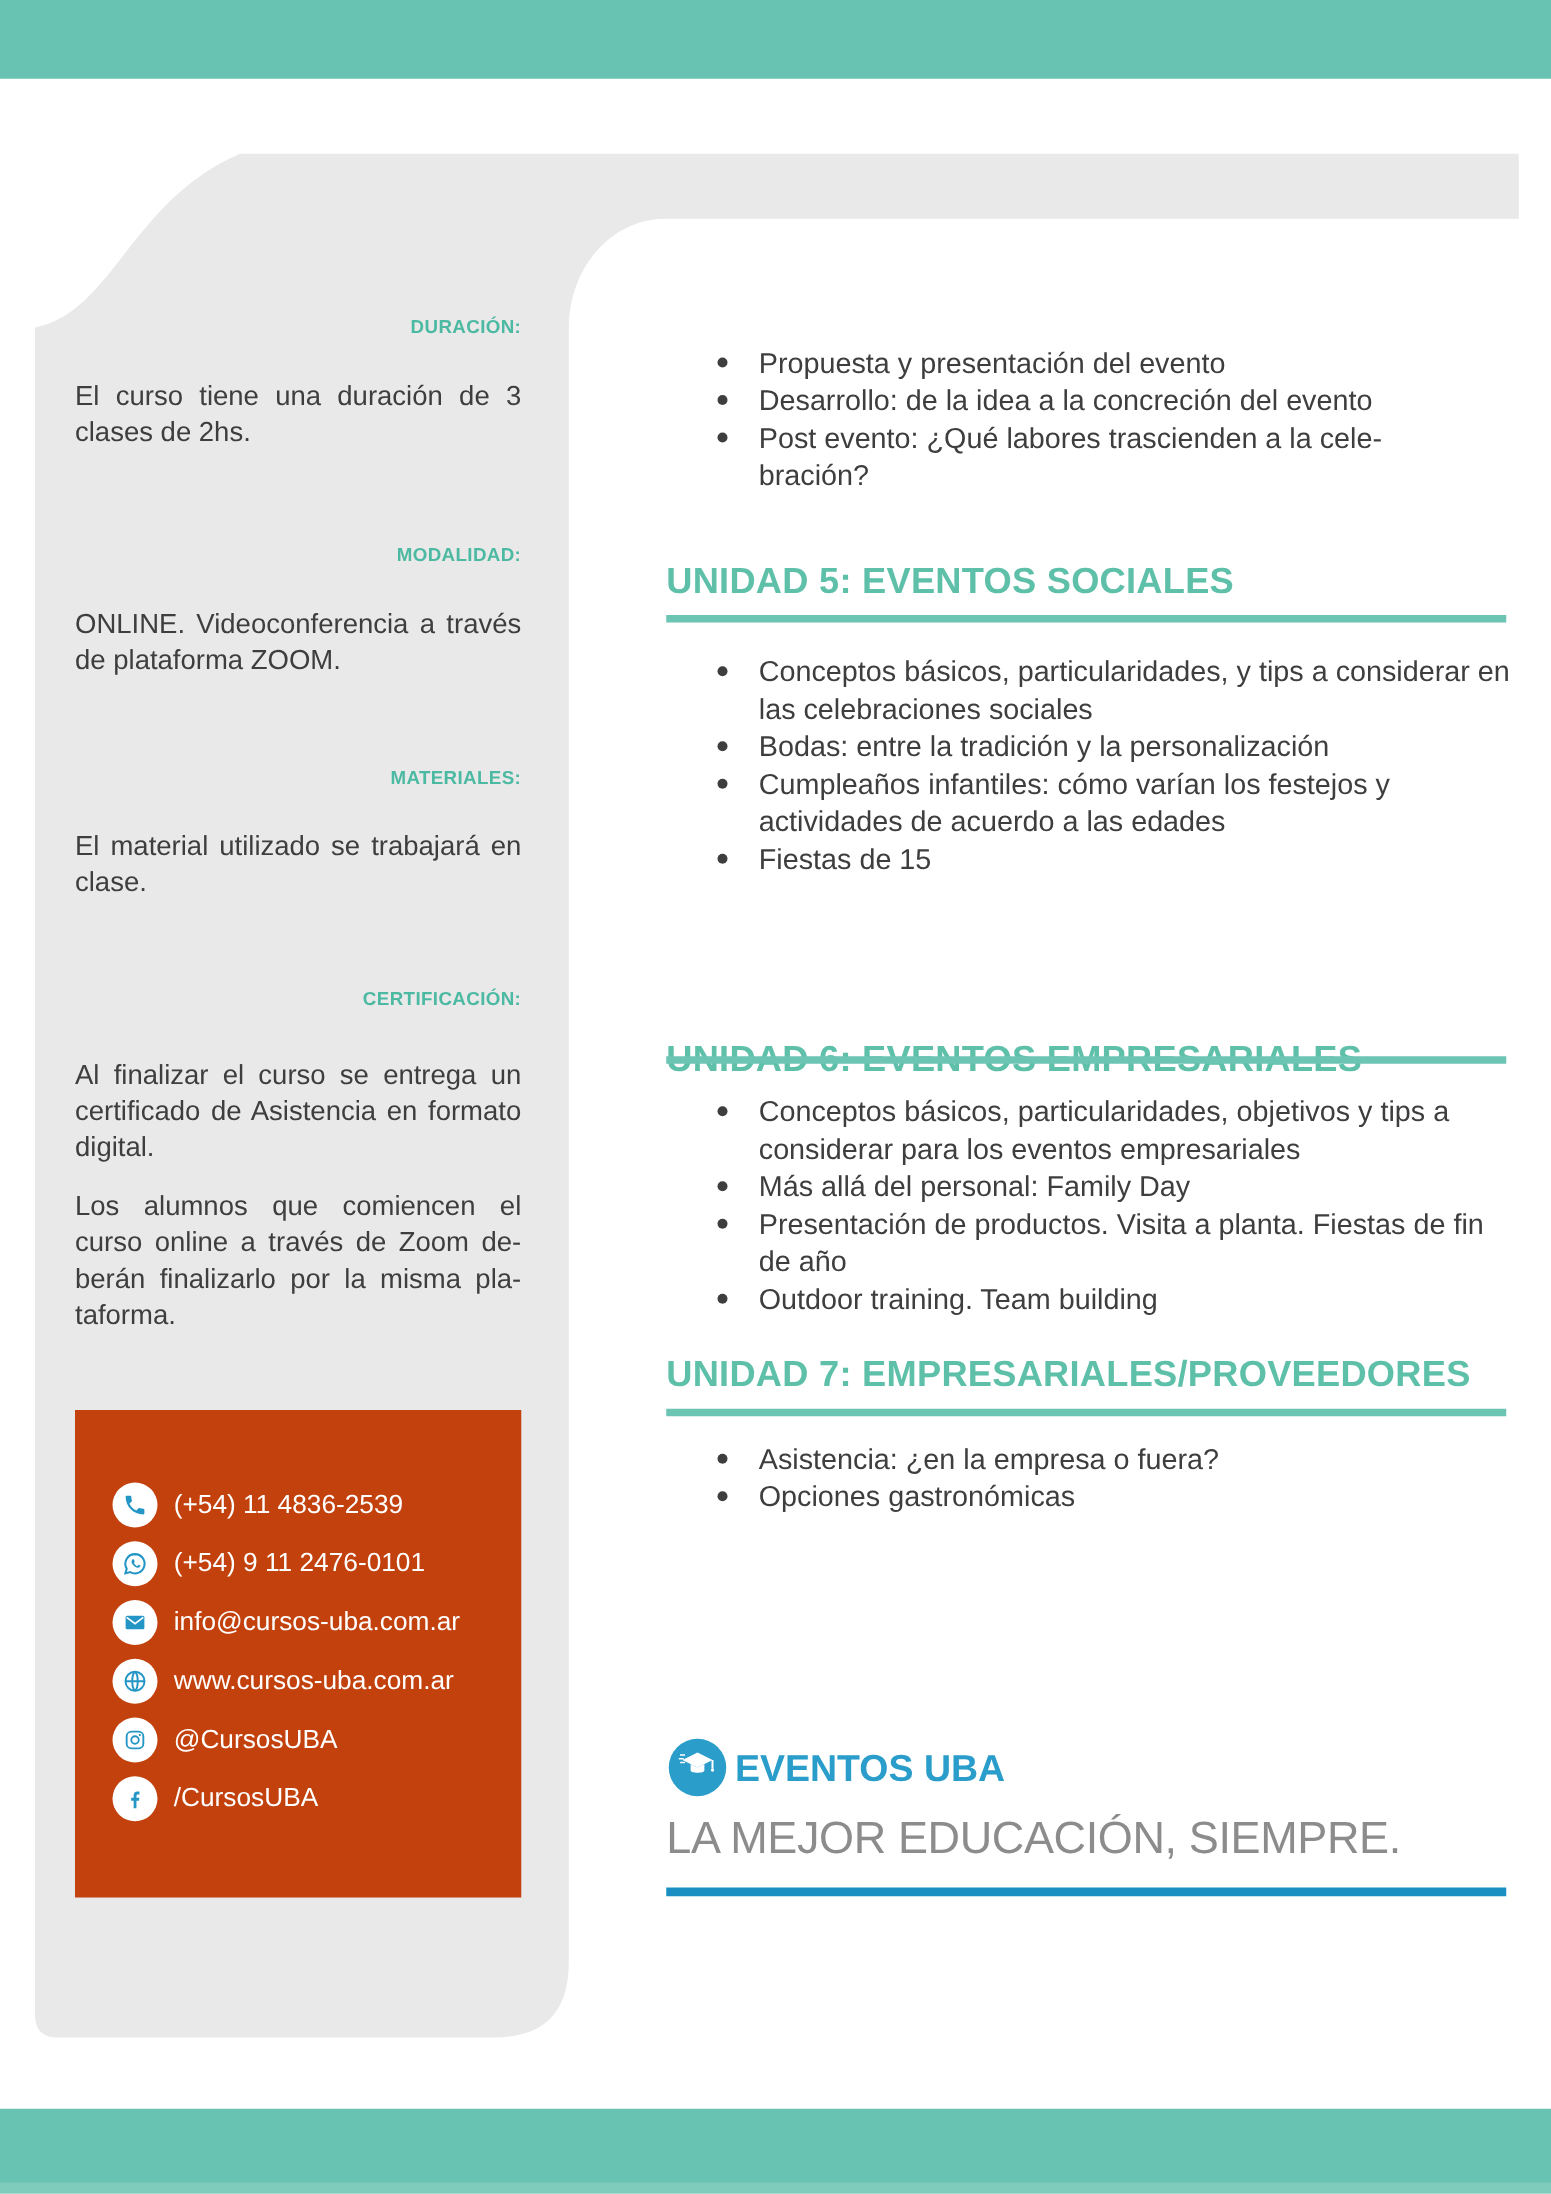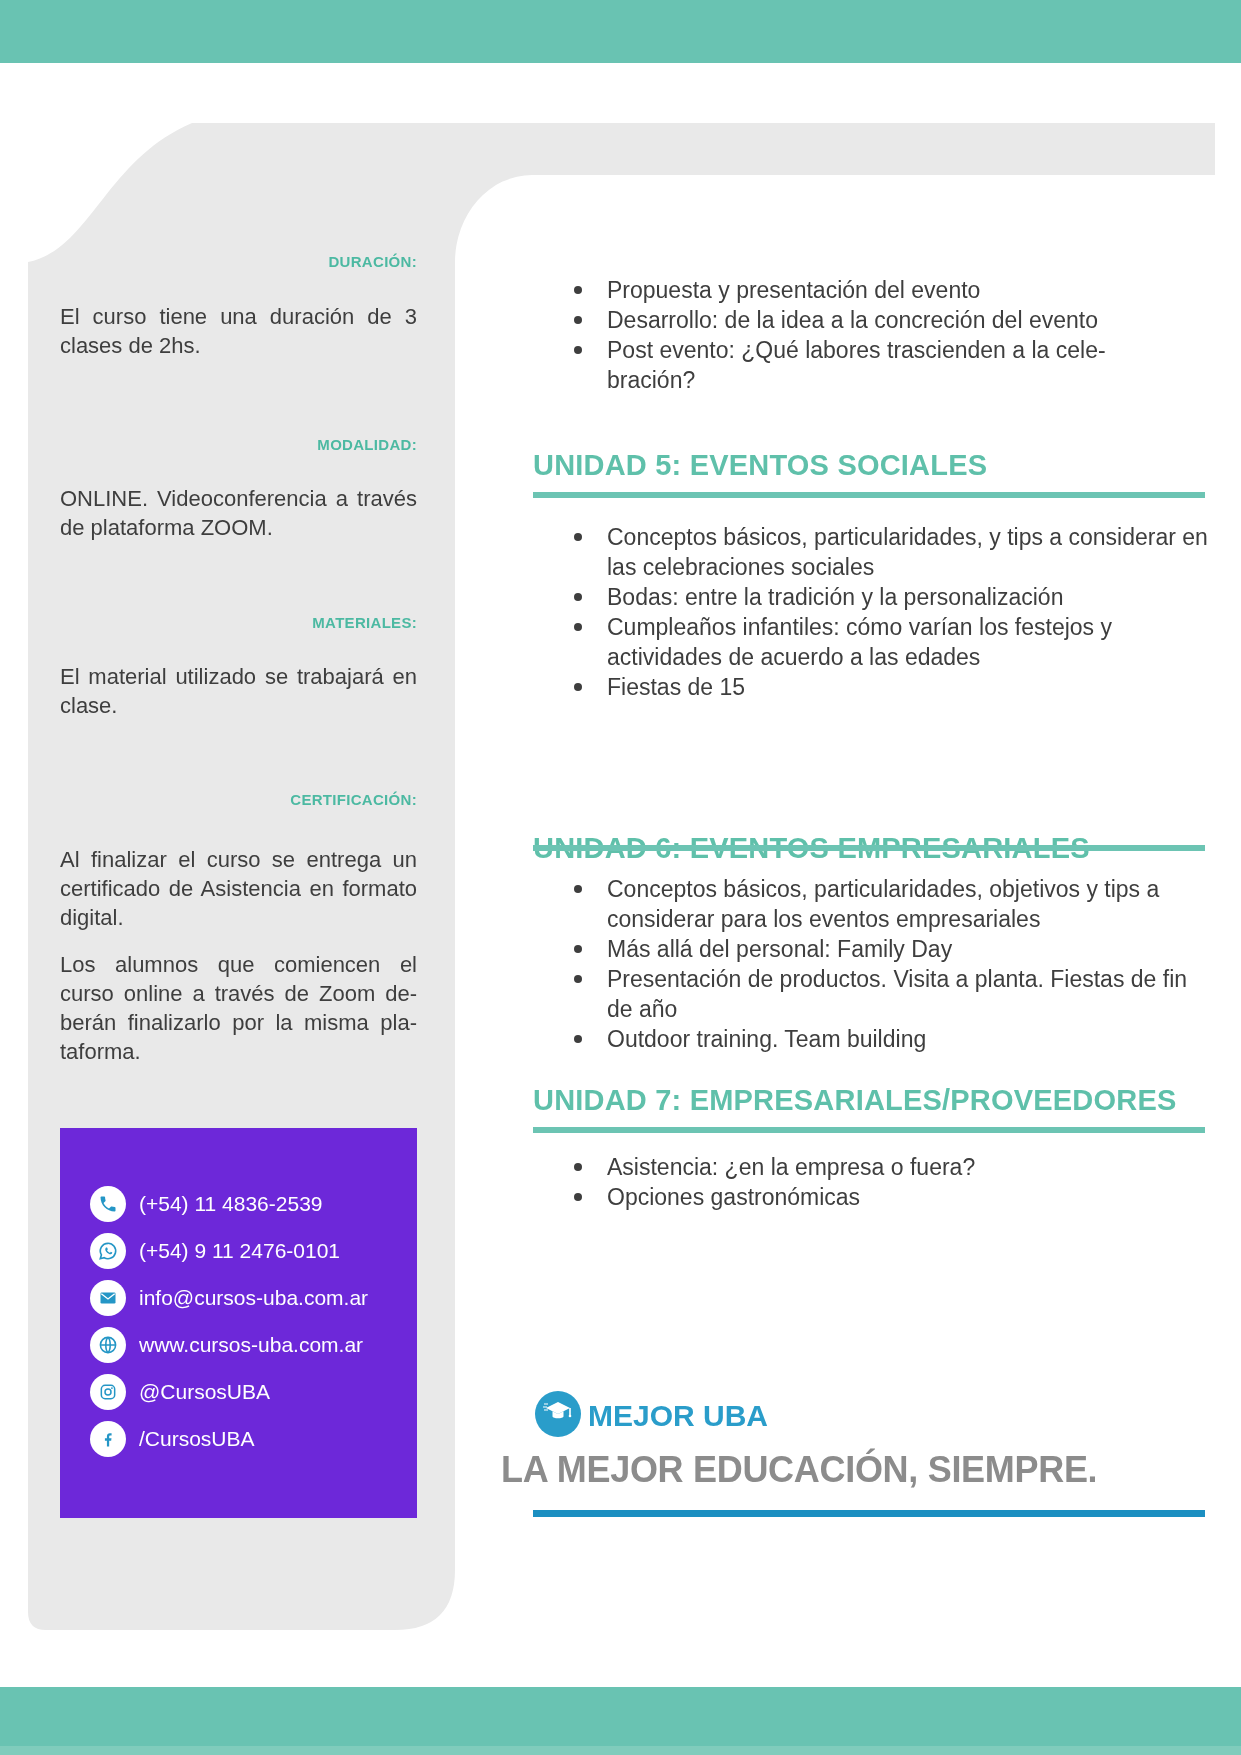--- a/index.html
+++ b/index.html
@@ -14,21 +14,21 @@
 
   
   .shape-svg{left:0;top:0;width:1241px;height:1755px;pointer-events:none;}
 
   
   .sb-heading{left:60px;width:357px;text-align:right;font-size:15px;font-weight:bold;
               color:#4cb9a2;letter-spacing:.3px;}
   .sb-body{left:60px;width:357px;font-size:22px;line-height:29px;text-align:justify;color:#3e3e3e;}
 
   
-  .contact-box{left:60px;top:1128px;width:357px;height:390px;background:#6d28d9;
+  .contact-box{left:60px;top:1128px;width:357px;height:390px;background:#c2410c;
                box-sizing:border-box;padding:58px 0 0 30px;display:flex;flex-direction:column;gap:11px;}
   .c-row{display:flex;align-items:center;height:36px;}
   .c-ic{width:36px;height:36px;border-radius:50%;background:#ffffff;display:flex;
         align-items:center;justify-content:center;flex:0 0 36px;}
   .c-ic svg{display:block;}
   .c-txt{color:#ffffff;font-size:21px;margin-left:13px;text-decoration:none;white-space:nowrap;}
   .c-txt.u{text-underline-offset:5px;text-decoration-thickness:2px;}
 
   
   .blist{left:533px;margin:4px;padding:0;list-style:none;font-size:23px;line-height:30px;color:#3e3e3e;}
@@ -39,21 +39,21 @@
   .w-unit{width:672px;}
   .unit-h{left:533px;margin:0;font-size:29px;line-height:34px;font-weight:bold;color:#5fc0aa;
           letter-spacing:.2px;white-space:nowrap;}
   .trule{left:533px;width:672px;height:6px;background:#6cc4b3;}
 
   
   .logo-circle{left:535px;top:1391px;width:46px;height:46px;border-radius:50%;background:#2a9dca;
                display:flex;align-items:center;justify-content:center;}
   .brand-name{left:588px;top:1398px;font-size:30px;line-height:36px;font-weight:bold;
               color:#2a9dca;letter-spacing:0px;white-space:nowrap;}
-  .brand-tagline{left:501px;top:1450px;font-size:36px;line-height:40px;font-weight:bold;
+  .brand-tagline{left:533px;top:1450px;font-size:36px;line-height:40px;font-weight:normal;
                  color:#8c8c8c;letter-spacing:-.3px;white-space:nowrap;}
   .brule{left:533px;top:1510px;width:672px;height:7px;background:#1b8fc1;}
 </style>
 </head>
 <body>
 
 <div class="page">
 
   <div class="abs top-bar"></div>
   <div class="abs bottom-bar"></div>
@@ -177,17 +177,17 @@
     <span>
       <svg width="34" height="34" viewBox="0 0 34 34">
         <polygon points="17,7 29,13 17,19 5,13" fill="#ffffff"></polygon>
         <path d="M11.5 16.2v5.2c0 2.4 11 2.4 11 0v-5.2l-5.5 2.7z" fill="#ffffff"></path>
         <path d="M29 13v7" stroke="#ffffff" stroke-width="1.6"></path>
         <circle cx="29" cy="21" r="1.3" fill="#ffffff"></circle>
         <path d="M3 9h4M2 12h4M3 15h4" stroke="#ffffff" stroke-width="1.2"></path>
       </svg>
     </span>
   </div>
-  <div class="abs brand-name">MEJOR UBA</div>
+  <div class="abs brand-name">EVENTOS UBA</div>
   <div class="abs brand-tagline">LA MEJOR EDUCACIÓN, SIEMPRE.</div>
   <div class="abs brule"></div>
 
 </div>
 
 </body></html>

